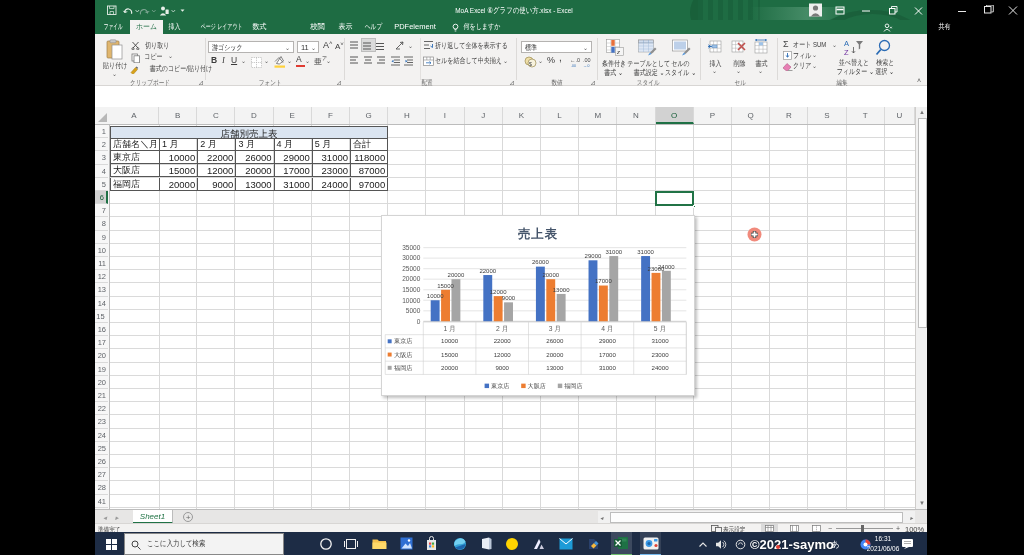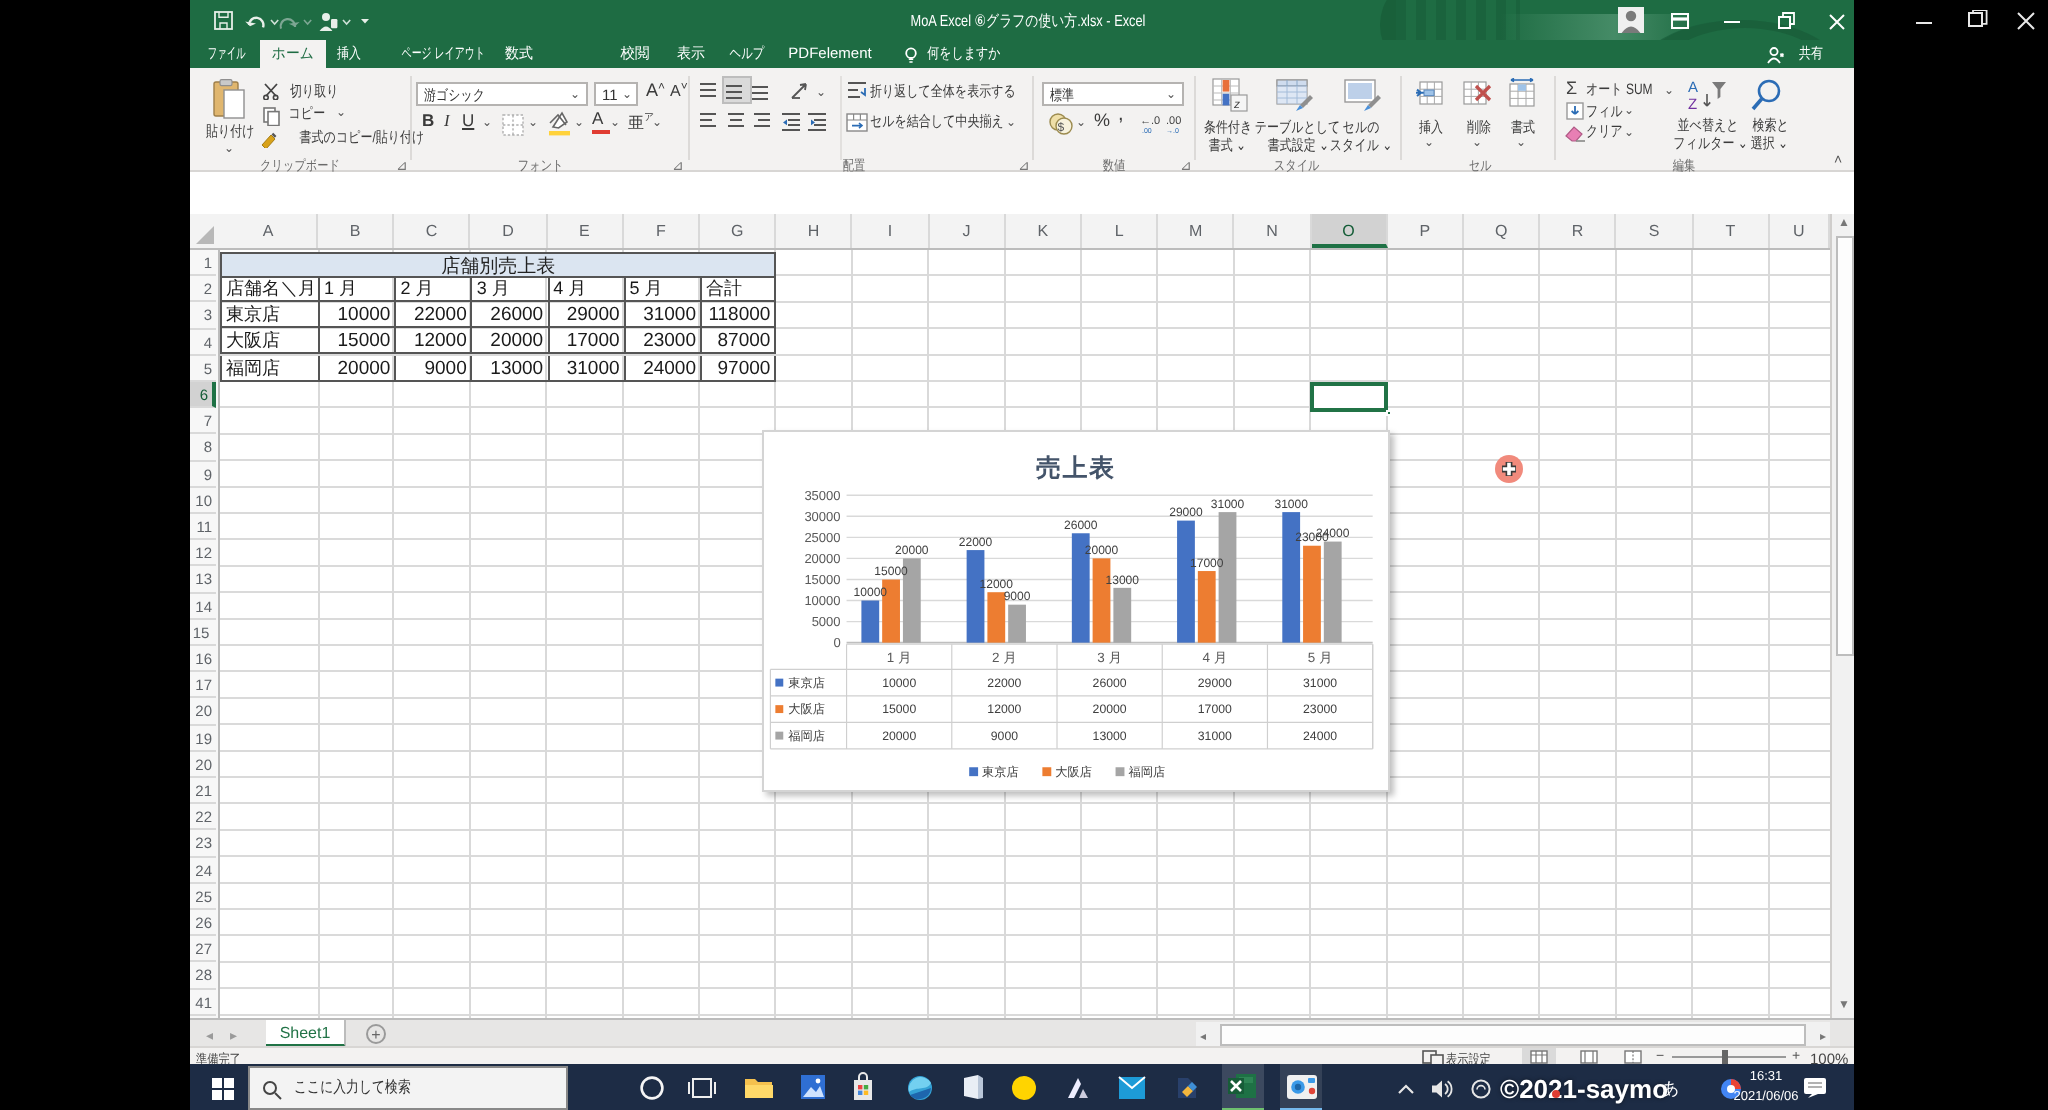--- a/index.html
+++ b/index.html
@@ -38,21 +38,21 @@
  linear-gradient(#d9d9d9,#d9d9d9),
  repeating-linear-gradient(to bottom,transparent 0 12.2px,#dadada 12.2px 13.2px);
 background-position:49px 0,0 0;
 background-size:1px 100%,auto;
 background-repeat:no-repeat,repeat;}
 #vlines{position:absolute;left:49px;top:0;width:756px;height:384px;
 background:repeating-linear-gradient(to right,transparent 0 37.2px,#d9d9d9 37.2px 38.2px);}
 .cell{position:absolute;font-size:10px;color:#1a1a1a;white-space:nowrap;overflow:hidden;}
 
 #vscroll{position:absolute;left:820px;top:107px;width:12px;height:402px;background:#f1f1f1;border-left:1px solid #cfcdcb;}
-#sheetbar{position:absolute;left:0;top:509px;width:832px;height:13.5px;background:#e7e6e5;border-top:1px solid #bcbcbc;}
+#sheetbar{position:absolute;left:0;top:509px;width:832px;height:13.5px;background:#e7e6e5;border-top:1px solid #bcbcbc;font-style:italic;}
 #statusbar{position:absolute;left:0;top:522.5px;width:832px;height:9px;background:#f3f2f1;border-top:1px solid #d8d6d4;font-size:7px;color:#444;}
 
 #taskbar{position:absolute;left:0;top:531.5px;width:832px;height:23.5px;background:#1d2c45;}
 </style>
 </head>
 <body>
 <div id="stage">
   <div id="screen">
     <div id="titlebar">
 
@@ -121,21 +121,21 @@
         <path d="M3.4 6.6 h2.2 M3.7 8 h1.6" stroke="#fff" stroke-width="0.8"></path>
       </svg>
       <div class="tab" style="left:364px;width:45px;"><span class="cx">何をしますか</span></div>
       <svg class="abs" style="left:788px;top:2.5px;" width="10" height="9" viewBox="0 0 10 9">
         <g fill="none" stroke="#fff" stroke-width="0.9">
             <circle cx="4" cy="2.8" r="1.8"></circle>
             <path d="M1 8.5 q3-4.5 6 0"></path>
             <path d="M7.2 3.8 l1.5 1.5 m0-1.5 l-1.5 1.5"></path>
           </g>
       </svg>
-      <div class="tab" style="left:798px;width:24px;"><span class="cx">共有</span></div>
+      <div class="tab" style="left:837px;width:24px;font-family:Liberation Mono, monospace;"><span class="cx">共有</span></div>
     </div>
     <div id="ribbon">
 
       <svg class="abs" style="left:11px;top:5px;" width="17" height="21" viewBox="0 0 17 21">
         <rect x="1" y="2" width="12" height="17" rx="1" fill="#e0b66e" stroke="#9e7f49" stroke-width="0.7"></rect>
         <rect x="4" y="0.8" width="6" height="3" rx="0.8" fill="#c9c9c9" stroke="#8f8f8f" stroke-width="0.6"></rect>
         <rect x="6" y="6" width="10" height="14" fill="#fff" stroke="#8f8f8f" stroke-width="0.7"></rect>
       </svg>
       <div class="rtxt" style="left:4px;top:27.5px;width:32px;text-align:center;"><span class="cx">貼り付け</span></div>
       <div class="caret" style="left:17px;top:36px;">⌄</div>

